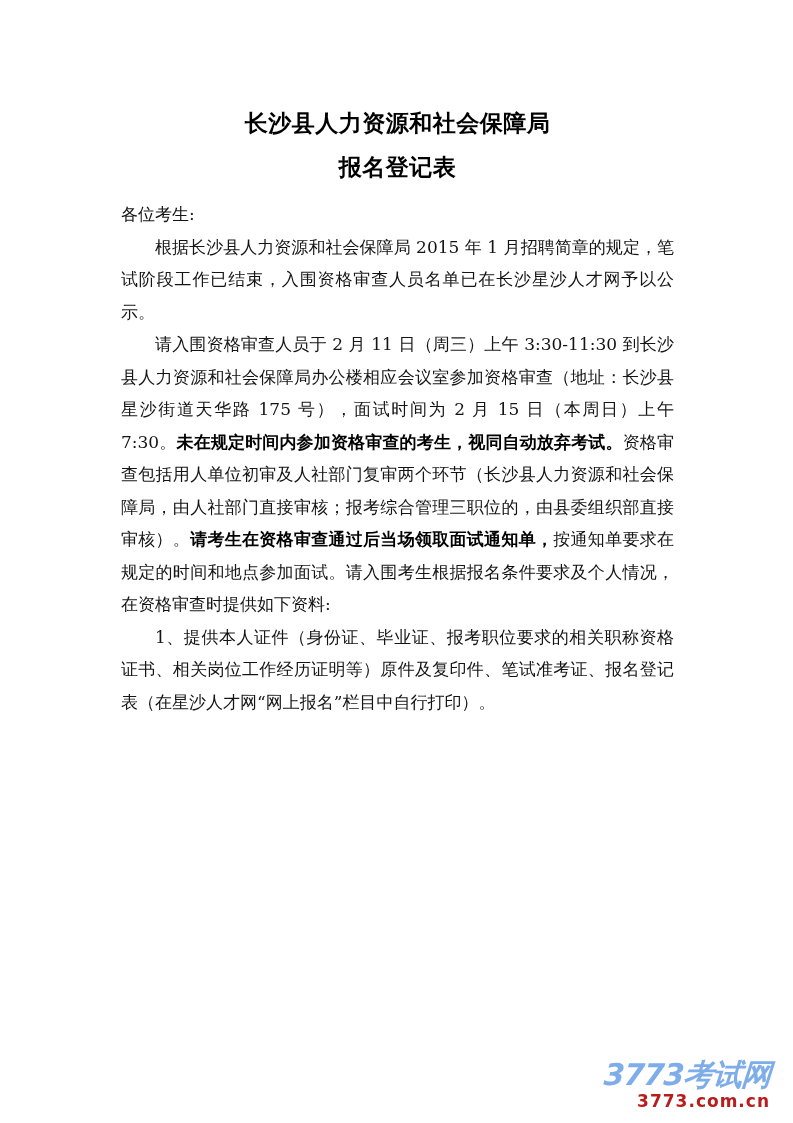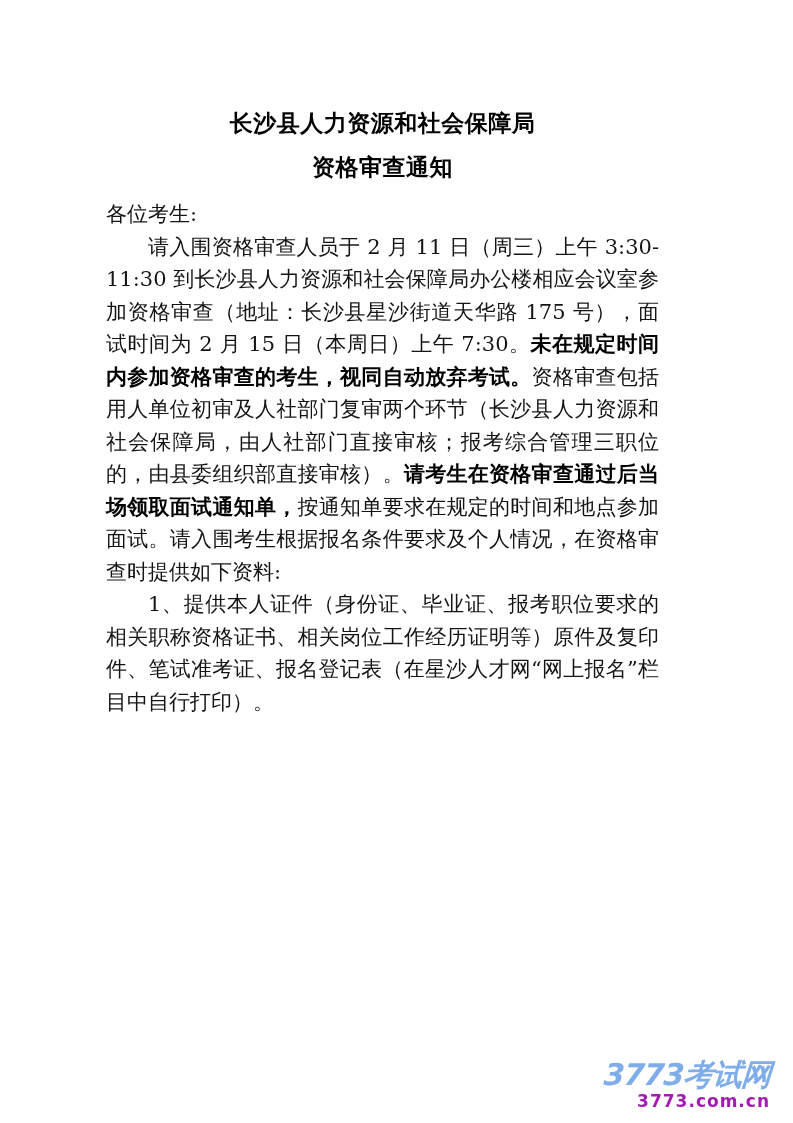--- a/index.html
+++ b/index.html
@@ -12,35 +12,35 @@
     width: 793px;
     height: 1123px;
     background: #ffffff;
     margin: 0 auto;
     overflow: hidden;
     font-family: "DejaVu Serif", "Liberation Serif", serif;
     color: #141414;
   }
   .content {
     position: absolute;
-    left: 106px;
+    left: 121px;
     top: 101px;
     width: 553px;
   }
   .doc-title {
     text-align: center;
     font-weight: bold;
     font-size: 23px;
     line-height: 44px;
     color: #000000;
     letter-spacing: 0.5px;
   }
   .doc-body {
     margin-top: 9px;
-    font-size: 21px;
+    font-size: 17px;
     line-height: 32.5px;
     text-align: justify;
     text-justify: inter-character;
   }
   .doc-body p {
     margin: 0;
     padding: 0;
     text-indent: 2em;
   }
   .doc-body p.salutation {
@@ -76,31 +76,32 @@
   }
 </style>
 </head>
 <body>
 
 <div class="page">
   <div class="content">
 
     <div class="doc-title">
       <div>长沙县人力资源和社会保障局</div>
-      <div>资格审查通知</div>
+      <div>报名登记表</div>
     </div>
 
     <div class="doc-body">
       <p class="salutation">各位考生:</p>
 
+      <p>根据长沙县人力资源和社会保障局 2015 年 1 月招聘简章的规定，笔试阶段工作已结束，入围资格审查人员名单已在长沙星沙人才网予以公示。</p>
 
       <p><span>请入围资格审查人员于 2 月 11 日（周三）上午 3:30-11:30 到长沙县人力资源和社会保障局办公楼相应会议室参加资格审查（地址：长沙县星沙街道天华路 175 号），面试时间为 2 月 15 日（本周日）上午 7:30。</span><b>未在规定时间内参加资格审查的考生，视同自动放弃考试。</b><span>资格审查包括用人单位初审及人社部门复审两个环节（长沙县人力资源和社会保障局，由人社部门直接审核；报考综合管理三职位的，由县委组织部直接审核）。</span><b>请考生在资格审查通过后当场领取面试通知单，</b><span>按通知单要求在规定的时间和地点参加面试。请入围考生根据报名条件要求及个人情况，在资格审查时提供如下资料:</span></p>
 
       <p>1、提供本人证件（身份证、毕业证、报考职位要求的相关职称资格证书、相关岗位工作经历证明等）原件及复印件、笔试准考证、报名登记表（在星沙人才网“网上报名”栏目中自行打印）。</p>
 
     </div>
   </div>
 
   <div class="watermark">
     <span class="site-name" style="color: rgb(127, 173, 234);">3773考试网</span>
-    <span class="site-url" style="color: #a21caf;">3773.com.cn</span>
+    <span class="site-url" style="color: #b91c1c;">3773.com.cn</span>
   </div>
 </div>
 
 </body></html>

